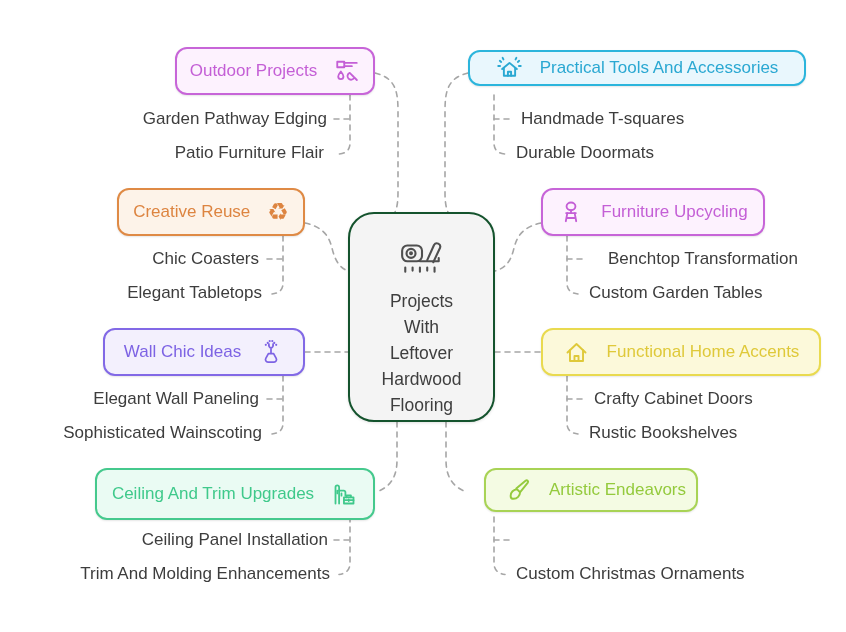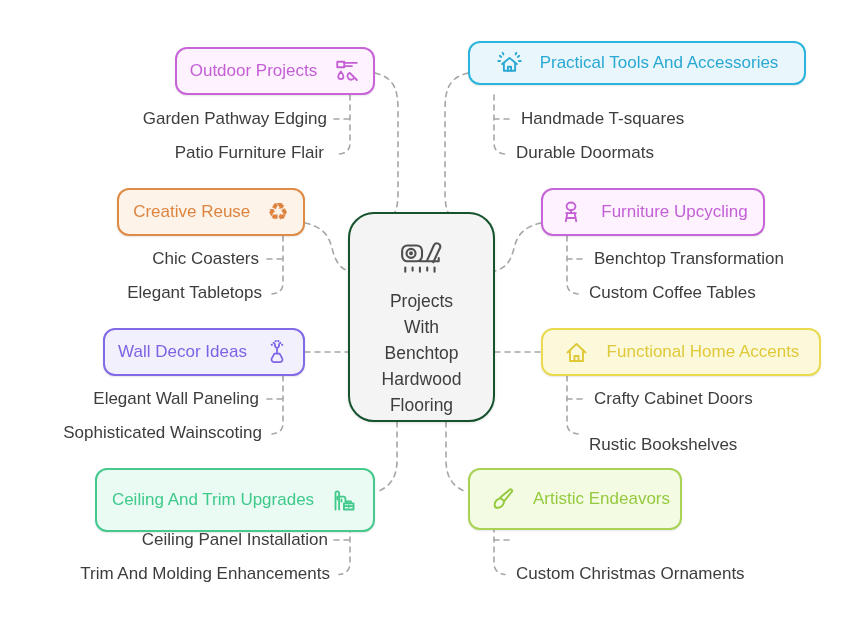--- a/index.html
+++ b/index.html
@@ -87,42 +87,42 @@
         <circle cx="11.5" cy="16.5" r="4.3"></circle>
         <circle cx="11.5" cy="16.5" r="0.9" fill="currentColor"></circle>
         <path d="M27 23 L33.5 8.5 a3.2 3.2 0 0 1 5.8 2.6 L32.8 25"></path>
         <path d="M20 24 h18 v-3"></path>
         <path d="M6 30 v4 M13 30 v3 M20 30 v4 M27 30 v3 M34 30 v4"></path>
       </svg>
     </span>
     <div class="center-text">
       <div>Projects</div>
       <div>With</div>
-      <div>Benchtop</div>
+      <div>Leftover</div>
       <div>Hardwood</div>
       <div>Flooring</div>
     </div>
   </div>
 
   <div class="node magenta" style="left:175px;top:47px;width:200px;height:48px;">
     <span>Outdoor Projects</span>
     <span class="icon">
       <svg width="26" height="26" viewBox="0 0 24 24" fill="none" stroke="currentColor" stroke-width="1.7" stroke-linecap="round" stroke-linejoin="round">
         <path d="M3 3.5 h6.5 v5 H3 z"></path>
         <path d="M9.5 4.5 H21 M9.5 7.5 H16.5"></path>
         <path d="M6.3 12.5 c1.6 2 2.4 3.3 2.4 4.6 a2.4 2.4 0 1 1 -4.8 0 c0 -1.3 .8 -2.6 2.4 -4.6 z"></path>
         <path d="M14.5 13.7 a3.3 3.3 0 1 0 4.3 4.3 l2.3 2.3"></path>
         <path d="M15.2 14.4 l2.9 2.9"></path>
       </svg>
     </span>
   </div>
   <div class="child l" style="right:519px;top:107px;">Garden Pathway Edging</div>
   <div class="child l" style="right:522px;top:141px;">Patio Furniture Flair</div>
 
-  <div class="node cyan" style="left:468px;top:41px;width:338px;height:44px;">
+  <div class="node cyan" style="left:468px;top:50px;width:338px;height:36px;">
     <span class="icon">
       <svg width="27" height="27" viewBox="0 0 24 24" fill="none" stroke="currentColor" stroke-width="1.7" stroke-linecap="round" stroke-linejoin="round">
         <path d="M5.5 12.5 L12 7 l6.5 5.5"></path>
         <path d="M7 11.5 V18.5 h10 V11.5"></path>
         <path d="M10.6 18.5 v-3.6 h2.8 v3.6"></path>
         <path d="M4.6 6.2 L3.4 5.2 M3.6 9.8 H2 M6.6 3.9 l-.7-1.4"></path>
         <path d="M19.4 6.2 l1.2-1 M20.4 9.8 H22 M17.4 3.9 l.7-1.4"></path>
       </svg>
     </span>
     <span>Practical Tools And Accessories</span>
@@ -141,25 +141,25 @@
     <span class="icon">
       <svg width="26" height="26" viewBox="0 0 24 24" fill="none" stroke="currentColor" stroke-width="1.7" stroke-linecap="round" stroke-linejoin="round">
         <ellipse cx="12" cy="6.8" rx="4.1" ry="3.6"></ellipse>
         <path d="M12 10.4 V13"></path>
         <path d="M7.5 13 h9"></path>
         <path d="M8.6 13 l-1.4 7.5 M15.4 13 l1.4 7.5 M8 17.5 h8"></path>
       </svg>
     </span>
     <span>Furniture Upcycling</span>
   </div>
-  <div class="child r" style="left:594px;top:247px;">Benchtop Transformation</div>
-  <div class="child r" style="left:589px;top:281px;">Custom Coffee Tables</div>
+  <div class="child r" style="left:608px;top:247px;">Benchtop Transformation</div>
+  <div class="child r" style="left:589px;top:281px;">Custom Garden Tables</div>
 
   <div class="node purple" style="left:103px;top:328px;width:202px;height:48px;">
-    <span>Wall Decor Ideas</span>
+    <span>Wall Chic Ideas</span>
     <span class="icon">
       <svg width="26" height="26" viewBox="0 0 24 24" fill="none" stroke="currentColor" stroke-width="1.6" stroke-linecap="round" stroke-linejoin="round">
         <path d="M9.6 13.5 l-2.4 4.4 a2.3 2.3 0 0 0 2 3.4 h5.6 a2.3 2.3 0 0 0 2-3.4 l-2.4-4.4 z"></path>
         <path d="M12 13 V8.5 M12 8.5 c-1.6-.8 -2.3-2.2 -1.9-3.9 M12 8.5 c1.6-.8 2.3-2.2 1.9-3.9"></path>
         <circle cx="9" cy="3.6" r="1" fill="currentColor" stroke="none"></circle>
         <circle cx="7.2" cy="5.4" r="1" fill="currentColor" stroke="none"></circle>
         <circle cx="10.8" cy="1.9" r="1" fill="currentColor" stroke="none"></circle>
         <circle cx="15" cy="3.6" r="1" fill="currentColor" stroke="none"></circle>
         <circle cx="16.8" cy="5.4" r="1" fill="currentColor" stroke="none"></circle>
         <circle cx="13.2" cy="1.9" r="1" fill="currentColor" stroke="none"></circle>
@@ -173,39 +173,39 @@
     <span class="icon">
       <svg width="27" height="27" viewBox="0 0 24 24" fill="none" stroke="currentColor" stroke-width="1.7" stroke-linecap="round" stroke-linejoin="round">
         <path d="M4 12 L12 4.5 L20 12"></path>
         <path d="M6.2 10 V19.5 h11.6 V10"></path>
         <path d="M10.2 19.5 v-4.4 h3.6 v4.4"></path>
       </svg>
     </span>
     <span>Functional Home Accents</span>
   </div>
   <div class="child r" style="left:594px;top:387px;">Crafty Cabinet Doors</div>
-  <div class="child r" style="left:589px;top:421px;margin-top:12px;">Rustic Bookshelves</div>
-
-  <div class="node green" style="left:95px;top:468px;width:280px;height:64px;">
+  <div class="child r" style="left:589px;top:421px;">Rustic Bookshelves</div>
+
+  <div class="node green" style="left:95px;top:468px;width:280px;height:52px;">
     <span>Ceiling And Trim Upgrades</span>
     <span class="icon">
       <svg width="27" height="27" viewBox="0 0 24 24" fill="none" stroke="currentColor" stroke-width="1.6" stroke-linecap="round" stroke-linejoin="round">
         <path d="M4 20 V5.5 a1.6 1.6 0 0 1 3.2 0 V20"></path>
         <path d="M7.2 8.5 h4.2 a1.4 1.4 0 0 1 1.4 1.4 V13"></path>
         <path d="M9.3 11 v2 M5.6 8.5 v2.5"></path>
         <path d="M11.5 14.5 h8.5 v5.5 h-8.5 z"></path>
         <path d="M13.8 14.5 v-1.6 h3.9 v1.6"></path>
         <path d="M11.5 17 h8.5 M15.75 16.3 v1.5"></path>
       </svg>
     </span>
   </div>
   <div class="child l" style="right:518px;top:528px;">Ceiling Panel Installation</div>
   <div class="child l" style="right:516px;top:562px;">Trim And Molding Enhancements</div>
 
-  <div class="node lime" style="left:468px;top:468px;width:214px;height:62px;padding-left:9px;">
+  <div class="node lime" style="left:484px;top:468px;width:214px;height:44px;padding-left:9px;">
     <span class="icon">
       <svg width="27" height="27" viewBox="0 0 24 24" fill="none" stroke="currentColor" stroke-width="1.7" stroke-linecap="round" stroke-linejoin="round">
         <path d="M13.5 13.5 L20.3 5 a1.3 1.3 0 0 0 -1.8 -1.8 L10 10.2"></path>
         <path d="M5 16.8 c0-3.2 2.6-5.8 5.8-5.8 l2.6 2.6 c0 3.2 -2.6 5.8 -5.8 5.8 a2.6 2.6 0 0 1 -2.6 -2.6 z"></path>
       </svg>
     </span>
     <span>Artistic Endeavors</span>
   </div>
   <div class="child r" style="left:516px;top:562px;">Custom Christmas Ornaments</div>
 

